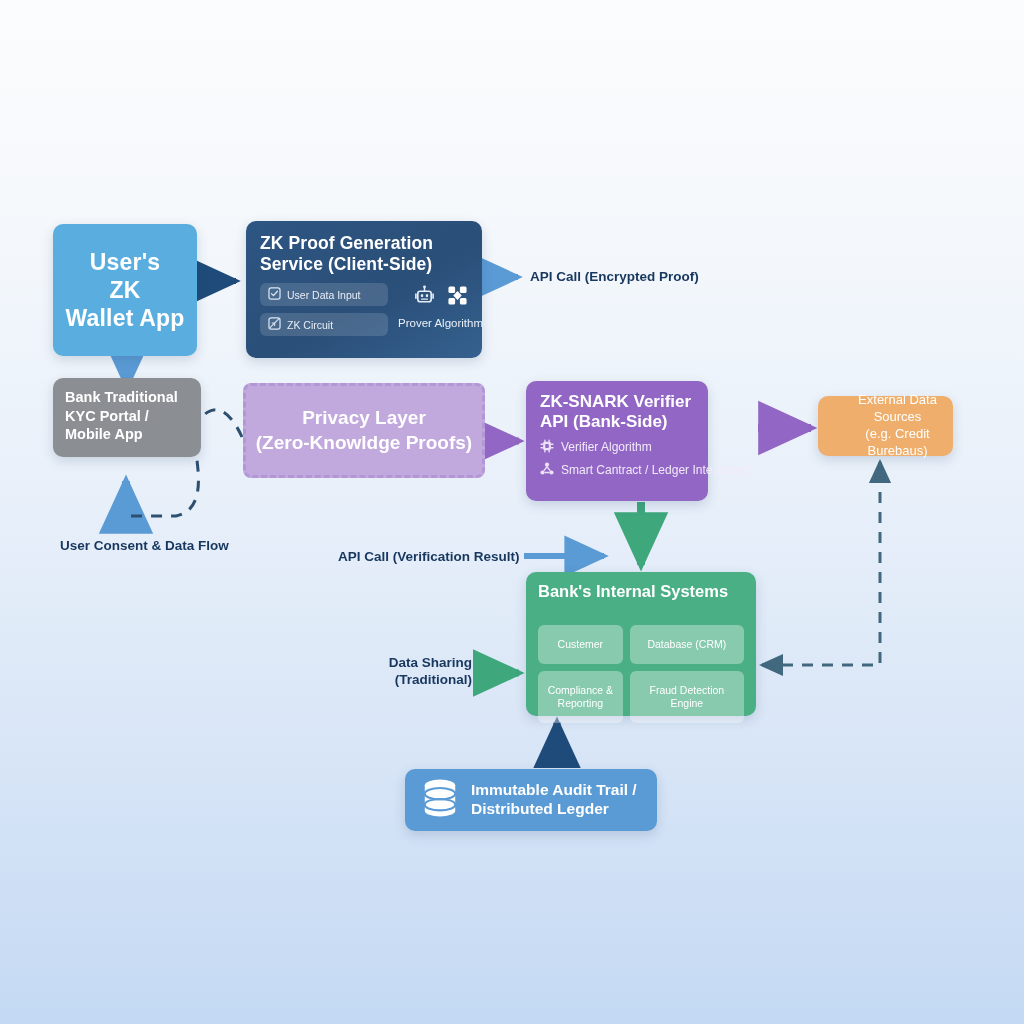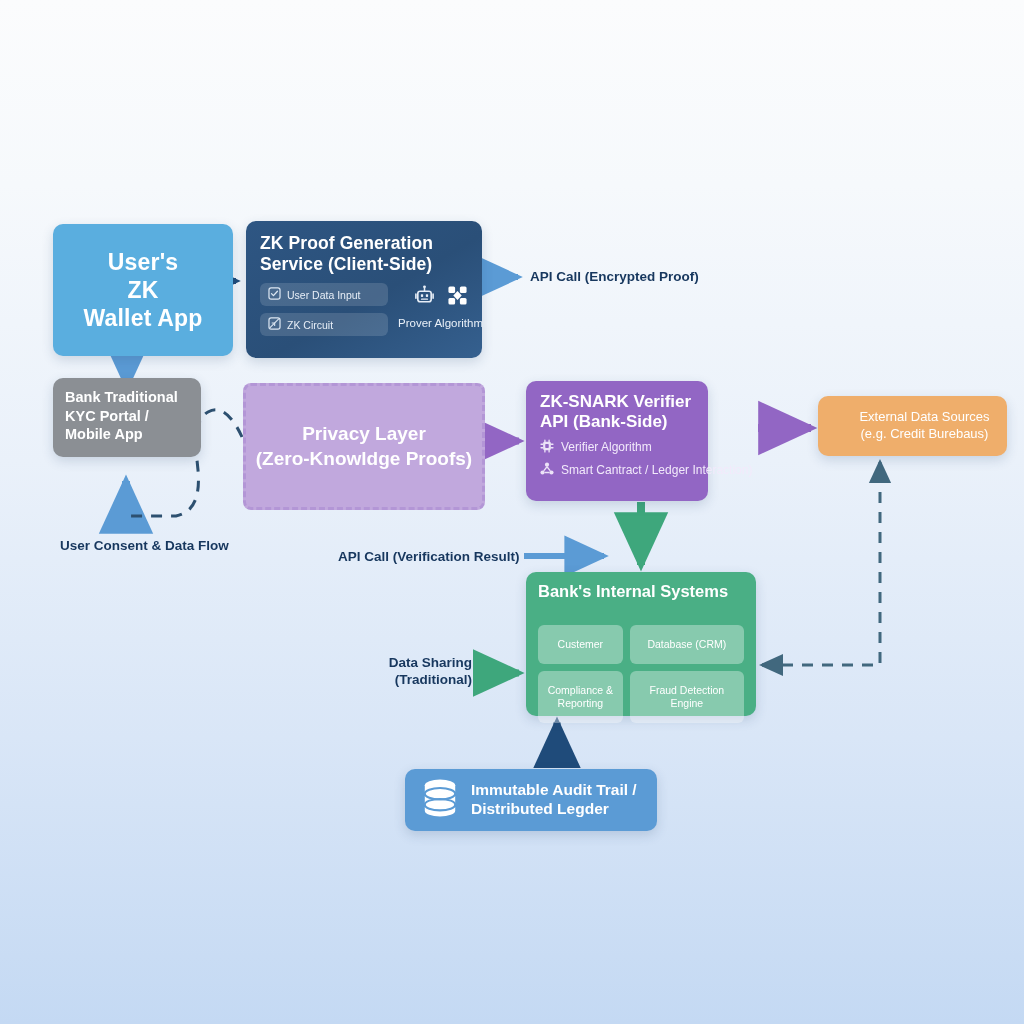--- a/index.html
+++ b/index.html
@@ -7,21 +7,21 @@
     width:1024px;height:1024px;overflow:hidden;
     font-family:"Liberation Sans",sans-serif;
     background:linear-gradient(180deg,#fbfcfd 0%,#f6f9fc 18%,#eaf1fa 45%,#d9e6f7 72%,#c4d9f3 100%);
   }
   #canvas{position:relative;width:1024px;height:1024px;}
   .node{position:absolute;box-sizing:border-box;border-radius:10px;color:#fff;}
   .shadow{box-shadow:0 4px 12px rgba(40,70,110,.18);}
 
   
   #wallet{
-    left:53px;top:224px;width:180px;height:132px;
+    left:53px;top:224px;width:144px;height:132px;
     background:#5aaedf;display:flex;align-items:center;justify-content:center;
     text-align:center;font-weight:bold;font-size:23px;line-height:1.22;
     letter-spacing:.2px;
   }
 
   
   #zkgen{
     left:246px;top:221px;width:236px;height:137px;
     background:linear-gradient(150deg,#2e5683 0%,#2a4f78 55%,#35608f 100%);
     padding:12px 14px;
@@ -40,37 +40,37 @@
 
   
   #kyc{
     left:53px;top:378px;width:148px;height:79px;
     background:#8b8f94;padding:10px 12px;
     font-weight:bold;font-size:14.5px;line-height:1.28;
   }
 
   
   #privacy{
-    left:243px;top:383px;width:242px;height:127px;
+    left:243px;top:383px;width:242px;height:95px;
     background:#c1a8dd;border:3px dashed #b396d6;border-radius:8px;
     display:flex;align-items:center;justify-content:center;text-align:center;
     font-weight:bold;font-size:19px;line-height:1.3;
   }
 
   
   #verifier{
     left:526px;top:381px;width:182px;height:120px;
     background:#9266c4;padding:11px 14px;
   }
   #verifier .title{font-weight:bold;font-size:17px;line-height:1.2;}
   #verifier .row{display:flex;align-items:center;gap:7px;font-size:12px;color:#f2eafb;margin-top:6px;white-space:nowrap;}
 
   
   #external{
-    left:818px;top:396px;width:189px;height:60px;
+    left:818px;top:396px;width:135px;height:60px;
     background:#efae6b;display:flex;align-items:center;justify-content:center;
     text-align:center;font-size:13px;line-height:1.3;font-weight:500;padding-left:24px;
   }
 
   
   #bank{
     left:526px;top:572px;width:230px;height:144px;
     background:#4aaf85;padding:10px 12px;
   }
   #bank .title{font-weight:bold;font-size:16.5px;}

